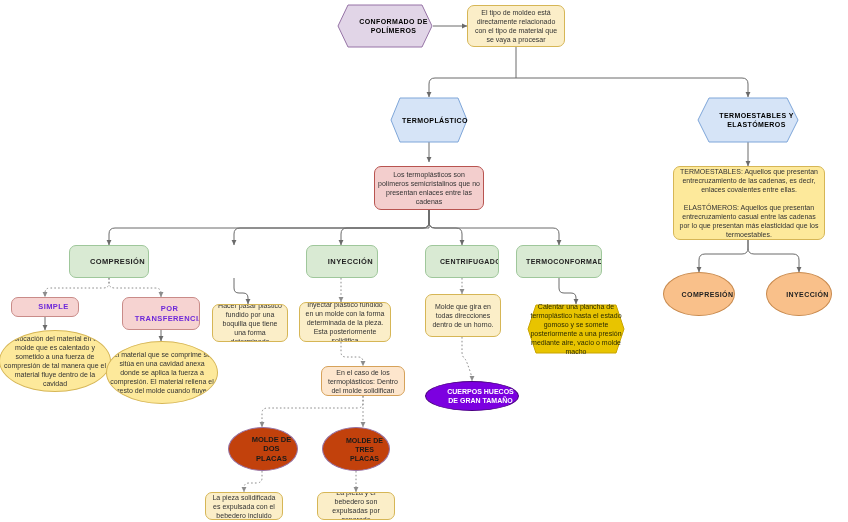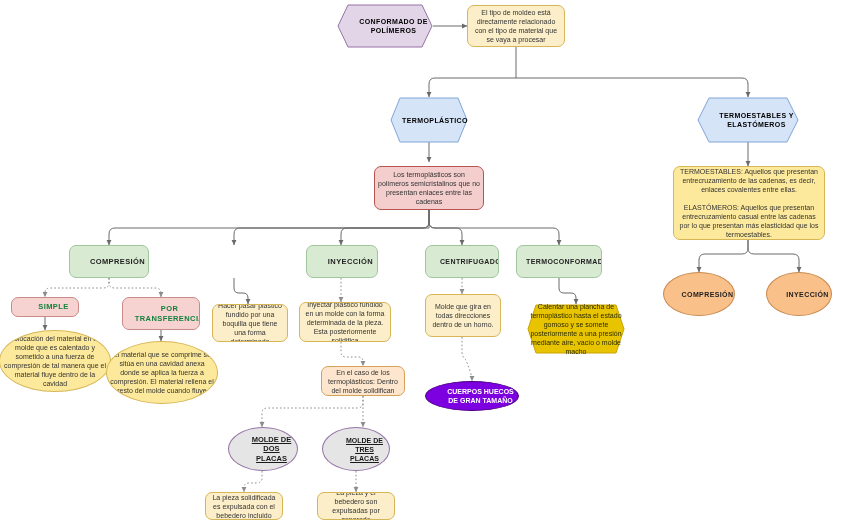--- a/index.html
+++ b/index.html
@@ -12,26 +12,26 @@
   .node span{display:block;width:100%;padding:0 3px;}
 
   
   .hex{background:transparent;}
   .hex .hexbg{position:absolute;inset:0;}
   .rrect{border-radius:7px;border:1px solid;}
   .ellipse{border-radius:50%;border:1px solid;}
   .pal-cream{background:#fbeec8;border-color:#d6b656;color:#333;}
   .pal-pinkbox{background:#f3cecd;border-color:#b85450;color:#333;}
   .pal-green{background:#d9ead3;border-color:#9fc79b;color:#222;}
-  .pal-rose{background:#f6d3d1;border-color:#c98b88;color:#15803d;}
+  .pal-rose{background:#f6d3d1;border-color:#c98b88;color:#6d28d9;}
   .pal-yellow{background:#fde99b;border-color:#d6b656;color:#333;}
   .pal-peachbox{background:#fde6cd;border-color:#d6a25a;color:#333;}
   .pal-orange{background:#f9c08a;border-color:#c88a4e;color:#222;}
   .pal-violet{background:#7c00e0;border-color:#4a0080;color:#ffffff;}
-  .pal-lilac{background:#e5e5e5;border-color:#9673a6;color:#1a1a1a;text-decoration:underline;}
+  .pal-lilac{background:#c2410c;border-color:#9673a6;color:#1a1a1a;}
 
   .t-bold{font-weight:bold;margin-left:17px;}
   .f7{font-size:7px;line-height:9px;}
   .f75{font-size:7.5px;line-height:9.5px;}
   .sp{letter-spacing:.4px;}
 </style>
 </head>
 <body>
 
 <div id="canvas">

